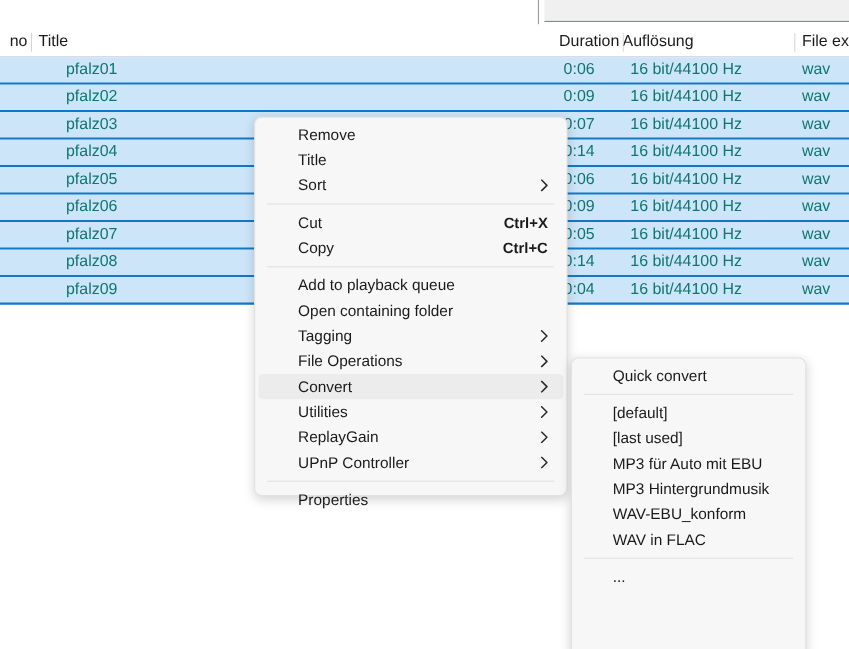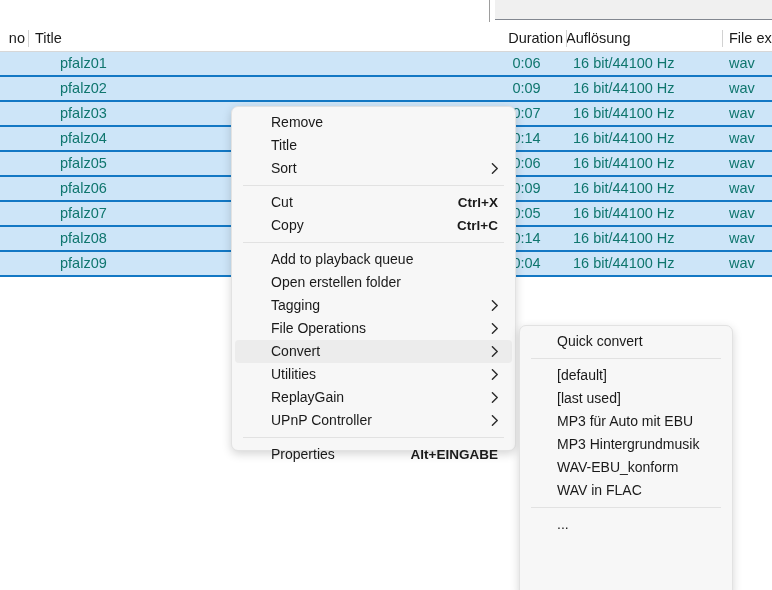--- a/index.html
+++ b/index.html
@@ -226,21 +226,21 @@
       <div class="mi"><span>Sort</span><span class="chev">
           <svg width="8" height="11" viewBox="0 0 8 11">
             <path d="M1.4 0.7 L6.2 5.5 L1.4 10.3" fill="none" stroke="#2b2b2b" stroke-width="1.4" stroke-linecap="round" stroke-linejoin="round"></path>
           </svg>
         </span></div>
       <div class="msep"></div>
       <div class="mi"><span>Cut</span><span class="accel">Ctrl+X</span></div>
       <div class="mi"><span>Copy</span><span class="accel">Ctrl+C</span></div>
       <div class="msep"></div>
       <div class="mi"><span>Add to playback queue</span></div>
-      <div class="mi"><span>Open erstellen folder</span></div>
+      <div class="mi"><span>Open containing folder</span></div>
       <div class="mi"><span>Tagging</span><span class="chev">
           <svg width="8" height="11" viewBox="0 0 8 11">
             <path d="M1.4 0.7 L6.2 5.5 L1.4 10.3" fill="none" stroke="#2b2b2b" stroke-width="1.4" stroke-linecap="round" stroke-linejoin="round"></path>
           </svg>
         </span></div>
       <div class="mi"><span>File Operations</span><span class="chev">
           <svg width="8" height="11" viewBox="0 0 8 11">
             <path d="M1.4 0.7 L6.2 5.5 L1.4 10.3" fill="none" stroke="#2b2b2b" stroke-width="1.4" stroke-linecap="round" stroke-linejoin="round"></path>
           </svg>
         </span></div>
@@ -258,21 +258,21 @@
           <svg width="8" height="11" viewBox="0 0 8 11">
             <path d="M1.4 0.7 L6.2 5.5 L1.4 10.3" fill="none" stroke="#2b2b2b" stroke-width="1.4" stroke-linecap="round" stroke-linejoin="round"></path>
           </svg>
         </span></div>
       <div class="mi"><span>UPnP Controller</span><span class="chev">
           <svg width="8" height="11" viewBox="0 0 8 11">
             <path d="M1.4 0.7 L6.2 5.5 L1.4 10.3" fill="none" stroke="#2b2b2b" stroke-width="1.4" stroke-linecap="round" stroke-linejoin="round"></path>
           </svg>
         </span></div>
       <div class="msep"></div>
-      <div class="mi"><span>Properties</span><span class="accel">Alt+EINGABE</span></div>
+      <div class="mi"><span>Properties</span></div>
     </div>
 
   <div class="menu" id="sub-menu">
       <div class="mi sub-mi"><span>Quick convert</span></div>
       <div class="msep"></div>
       <div class="mi sub-mi"><span>[default]</span></div>
       <div class="mi sub-mi"><span>[last used]</span></div>
       <div class="mi sub-mi"><span>MP3 für Auto mit EBU</span></div>
       <div class="mi sub-mi"><span>MP3 Hintergrundmusik</span></div>
       <div class="mi sub-mi"><span>WAV-EBU_konform</span></div>

